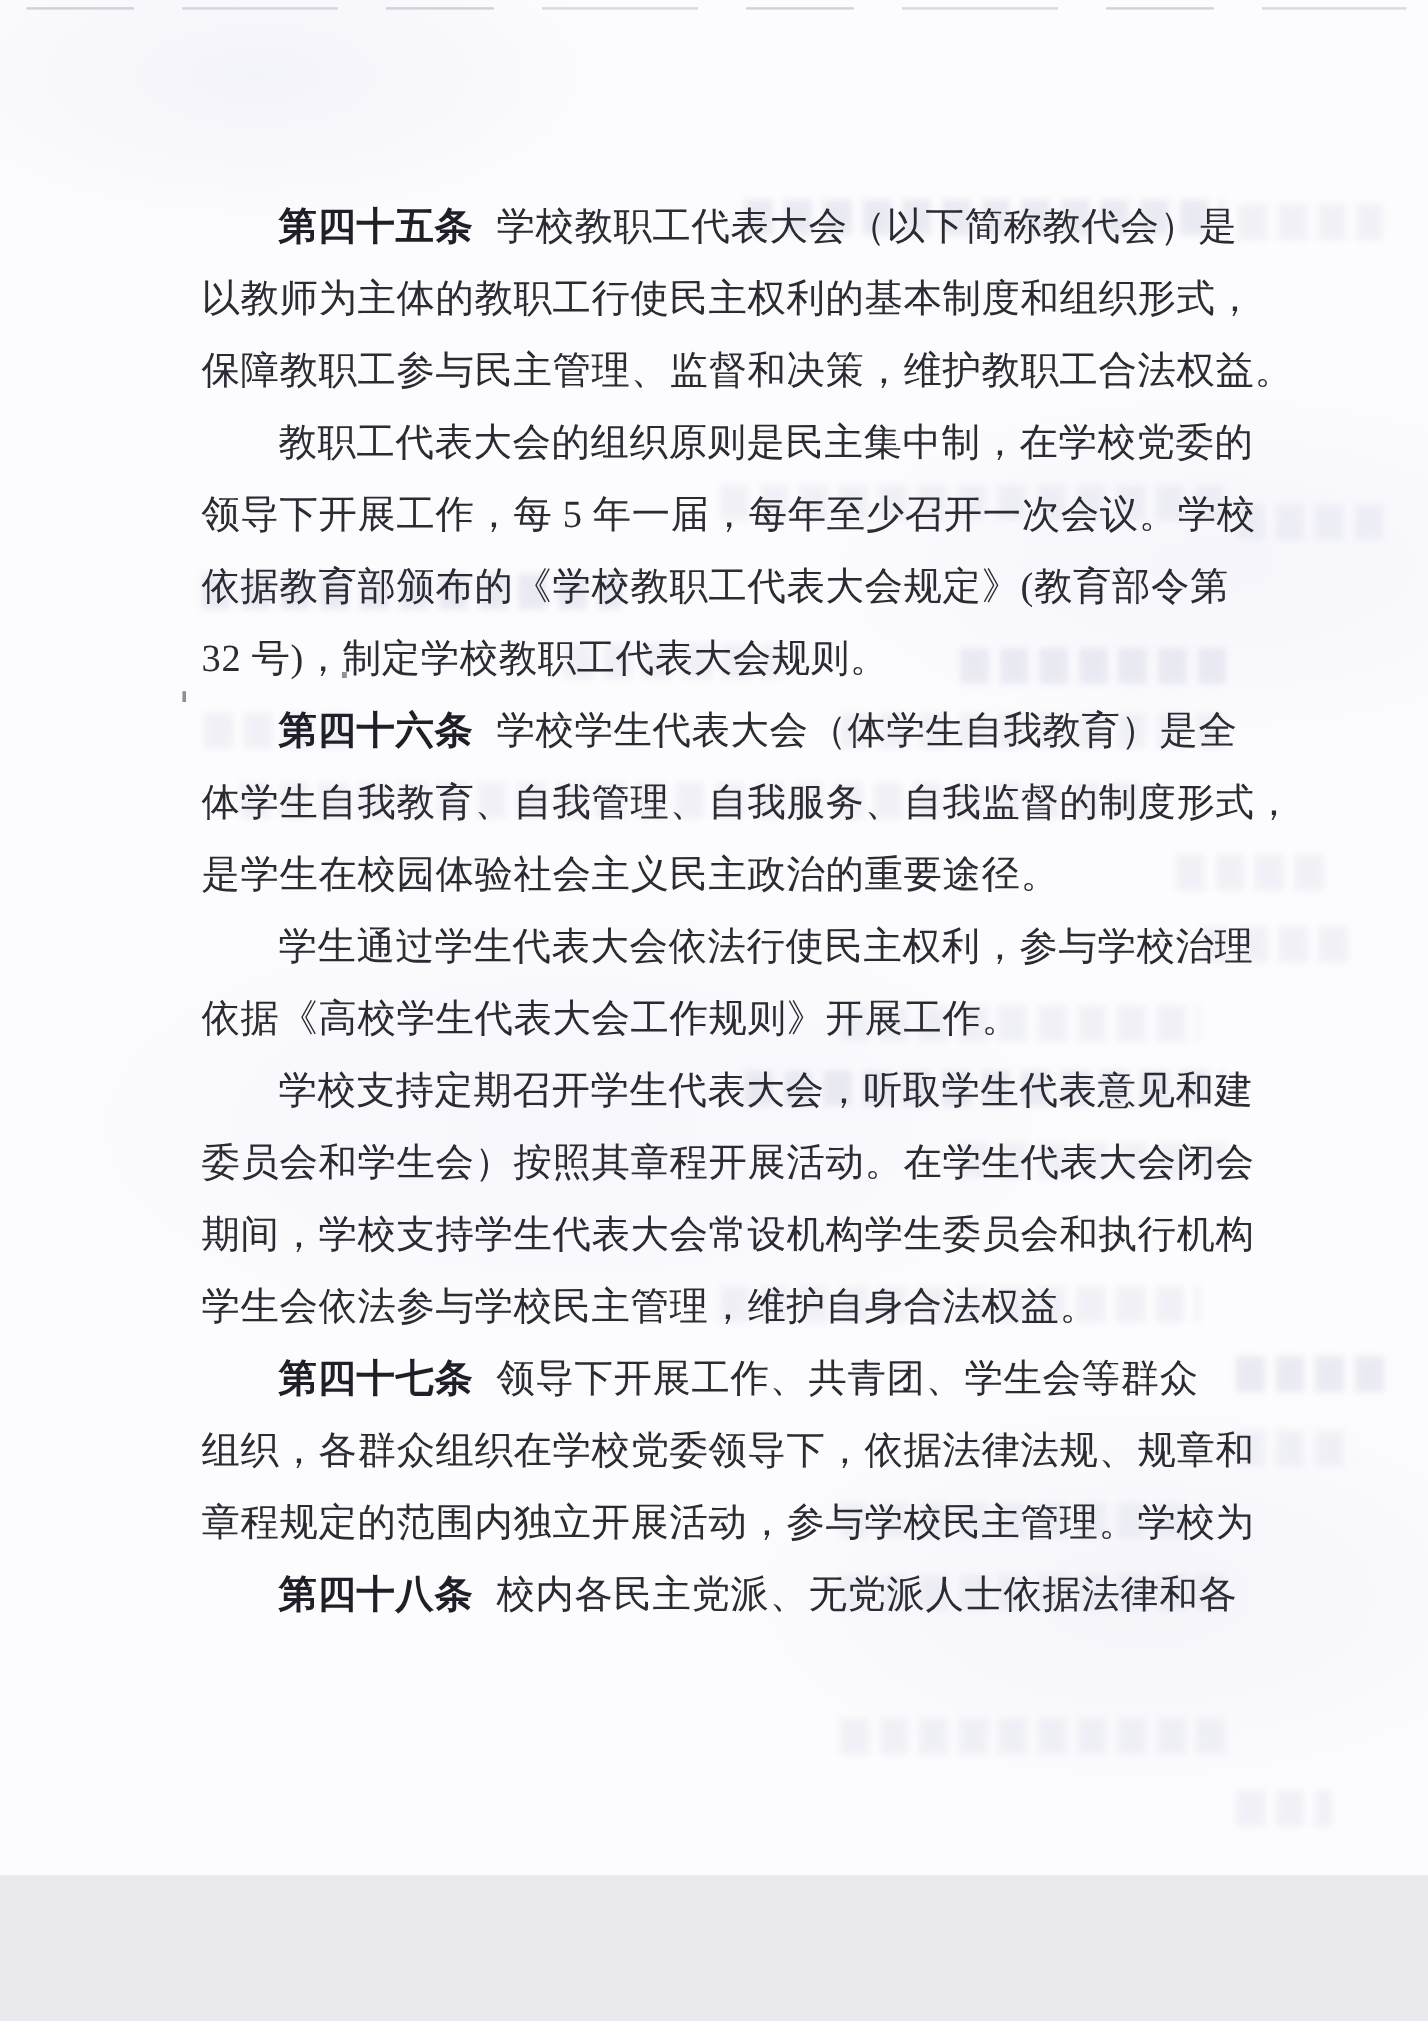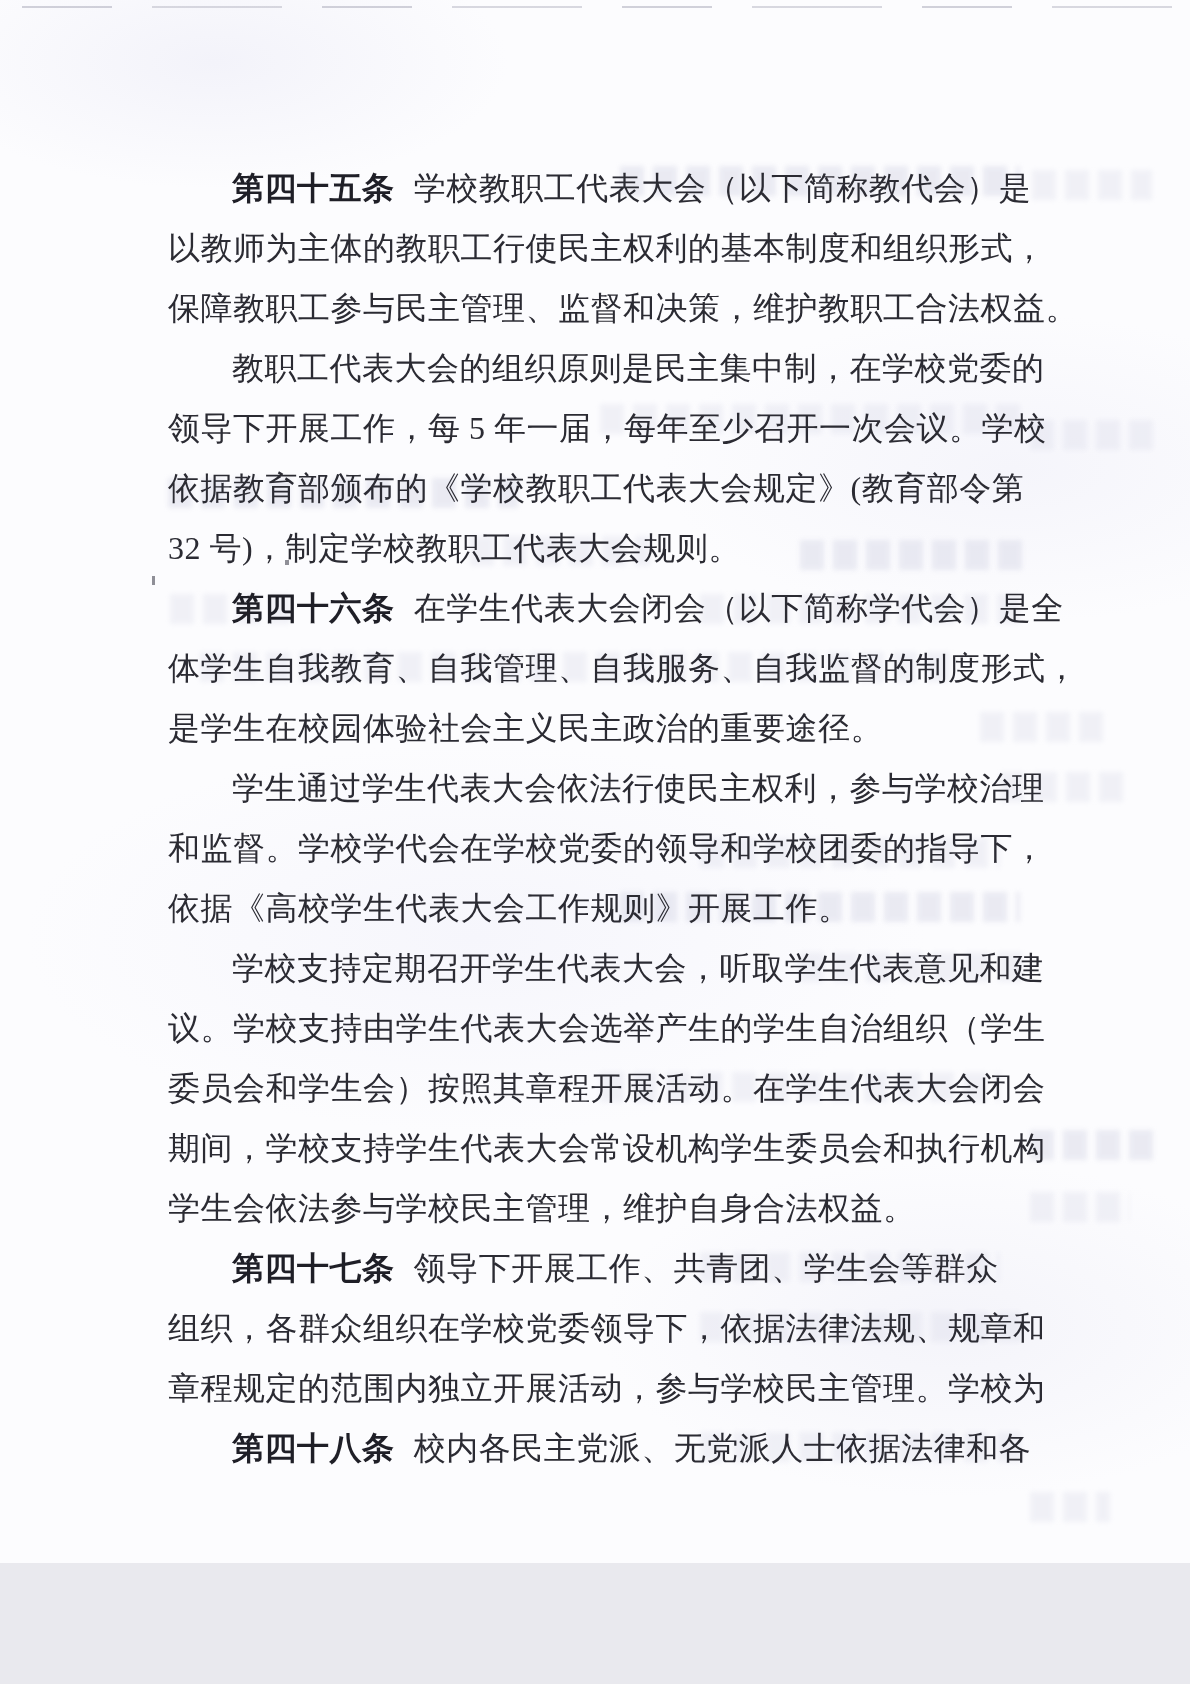--- a/index.html
+++ b/index.html
@@ -139,42 +139,36 @@
       <div class="line">
       <span class="article-no"></span><span class="line-text">领导下开展工作，每 5 年一届，每年至少召开一次会议。学校</span>
     </div>
       <div class="line">
       <span class="article-no"></span><span class="line-text">依据教育部颁布的《学校教职工代表大会规定》(教育部令第</span>
     </div>
       <div class="line">
       <span class="article-no"></span><span class="line-text">32 号)，制定学校教职工代表大会规则。</span>
     </div>
       <div class="line indent">
-      <span class="article-no">第四十六条</span><span class="line-text">在学生代表大会闭会（以下简称学代会）是全</span>
+      <span class="article-no">第四十六条</span><span class="line-text">学校学生代表大会（体学生自我教育）是全</span>
     </div>
       <div class="line">
       <span class="article-no"></span><span class="line-text">体学生自我教育、自我管理、自我服务、自我监督的制度形式，</span>
     </div>
       <div class="line">
       <span class="article-no"></span><span class="line-text">是学生在校园体验社会主义民主政治的重要途径。</span>
     </div>
       <div class="line indent">
       <span class="article-no"></span><span class="line-text">学生通过学生代表大会依法行使民主权利，参与学校治理</span>
     </div>
       <div class="line">
-      <span class="article-no"></span><span class="line-text">和监督。学校学代会在学校党委的领导和学校团委的指导下，</span>
-    </div>
-      <div class="line">
       <span class="article-no"></span><span class="line-text">依据《高校学生代表大会工作规则》开展工作。</span>
     </div>
       <div class="line indent">
       <span class="article-no"></span><span class="line-text">学校支持定期召开学生代表大会，听取学生代表意见和建</span>
-    </div>
-      <div class="line">
-      <span class="article-no"></span><span class="line-text">议。学校支持由学生代表大会选举产生的学生自治组织（学生</span>
     </div>
       <div class="line">
       <span class="article-no"></span><span class="line-text">委员会和学生会）按照其章程开展活动。在学生代表大会闭会</span>
     </div>
       <div class="line">
       <span class="article-no"></span><span class="line-text">期间，学校支持学生代表大会常设机构学生委员会和执行机构</span>
     </div>
       <div class="line">
       <span class="article-no"></span><span class="line-text">学生会依法参与学校民主管理，维护自身合法权益。</span>
     </div>

